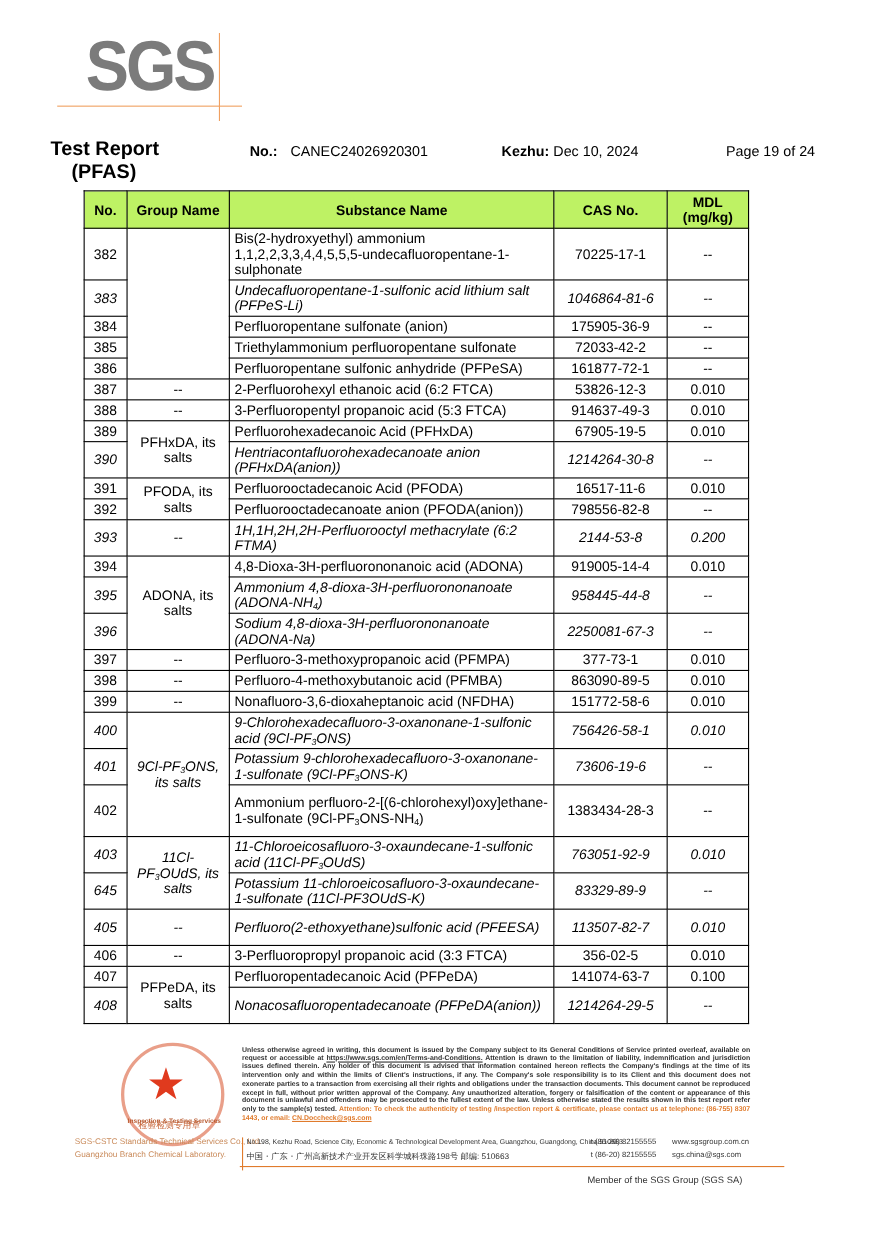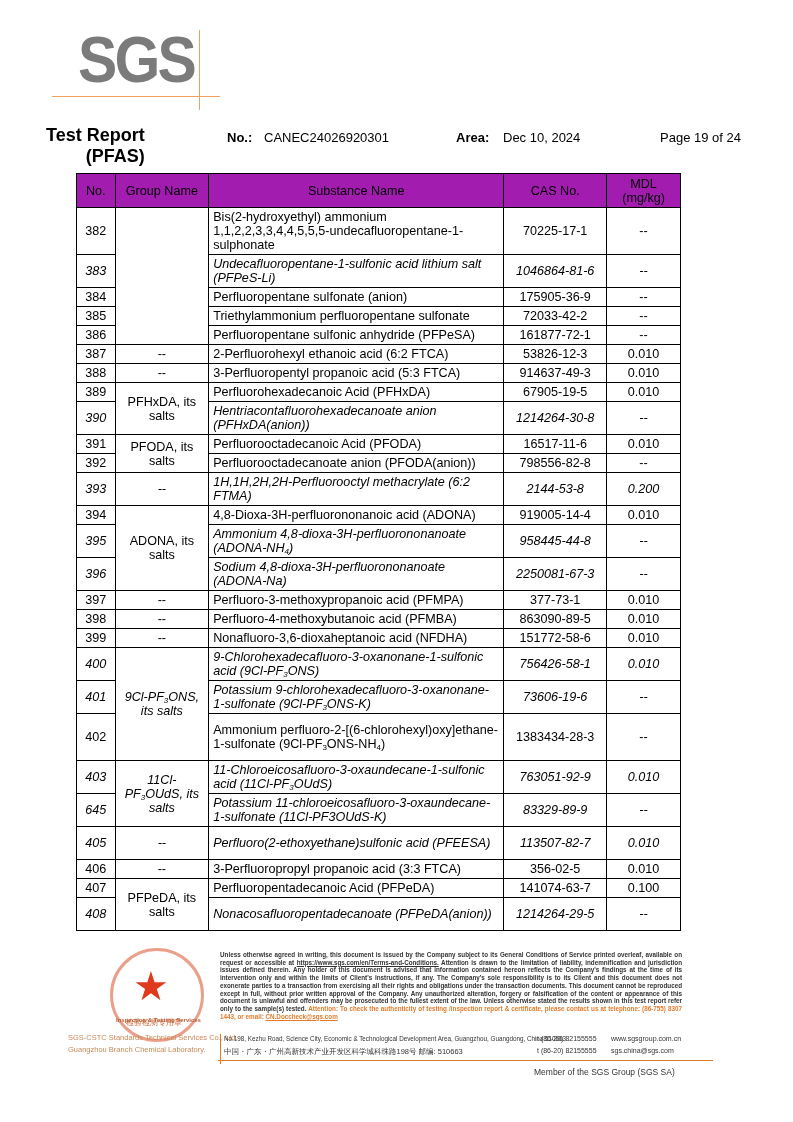--- a/index.html
+++ b/index.html
@@ -8,32 +8,32 @@
   
   .logo { position:absolute; left:48px; top:22px; width:170px; height:80px; }
   .logo-text { position:absolute; left:30px; top:6px; font-family:"Liberation Sans", sans-serif;
                font-weight:bold; font-size:64px; letter-spacing:-3px; color:#7b7b7b;
                transform:scaleX(0.92); transform-origin:left top; line-height:64px; }
   .logo-hline { position:absolute; left:4px; top:74px; width:168px; height:1px; background:#f0a060; }
   .logo-vline { position:absolute; left:151px; top:8px; width:1px; height:80px; background:#f0a060; }
 
   
   .hdr-title { position:absolute; left:46px; top:125px; font-weight:bold; font-size:18px; line-height:21px; }
-  .hdr-title .l2 { display:block; padding-left:19px;text-align:right; }
+  .hdr-title .l2 { display:block; padding-left:19px; }
   .hdr-no-label { position:absolute; left:227px; top:130px; font-weight:bold; font-size:13px; }
   .hdr-no-value { position:absolute; left:264px; top:130px; font-size:13px; }
   .hdr-date-label { position:absolute; left:456px; top:130px; font-weight:bold; font-size:13px; }
   .hdr-date-value { position:absolute; left:503px; top:130px; font-size:13px; }
   .hdr-page { position:absolute; left:660px; top:130px; font-size:13px; }
 
   
   table.sub { position:absolute; left:76px; top:173px; width:605px; border-collapse:collapse;
               font-size:12.6px; line-height:14px; }
   table.sub th, table.sub td { border:1px solid #000; padding:1px 4px; vertical-align:middle; }
-  table.sub th { background:#a21caf; font-weight:normal; text-align:center; height:31px; }
+  table.sub th { background:#bef264; font-weight:bold; text-align:center; height:31px; }
   td.no { text-align:center; width:30px; }
   td.grp { text-align:center; width:86px; }
   td.name { text-align:left; }
   td.cas { text-align:center; width:96px; }
   td.mdl { text-align:center; width:66px; }
   col.c-no { width:39px; } col.c-grp { width:95px; } col.c-name { width:300px; }
   col.c-cas { width:102px; } col.c-mdl { width:69px; }
   tr.r1 td { height:16px; }
   tr.r2 td { height:30px;font-style:italic; }
   tr.r3 td { height:44px; }
@@ -72,21 +72,21 @@
   <div class="logo-hline"></div>
   <div class="logo-vline"></div>
 </div>
 
 <div class="hdr-title">
   <span>Test Report</span>
   <span class="l2">(PFAS)</span>
 </div>
 <span class="hdr-no-label">No.:</span>
 <span class="hdr-no-value">CANEC24026920301</span>
-<span class="hdr-date-label">Area:</span>
+<span class="hdr-date-label">Kezhu:</span>
 <span class="hdr-date-value">Dec 10, 2024</span>
 <span class="hdr-page">Page 19 of 24</span>
 
 <table class="sub">
   <colgroup>
       <col class="c-no">
       <col class="c-grp">
       <col class="c-name">
       <col class="c-cas">
       <col class="c-mdl">

